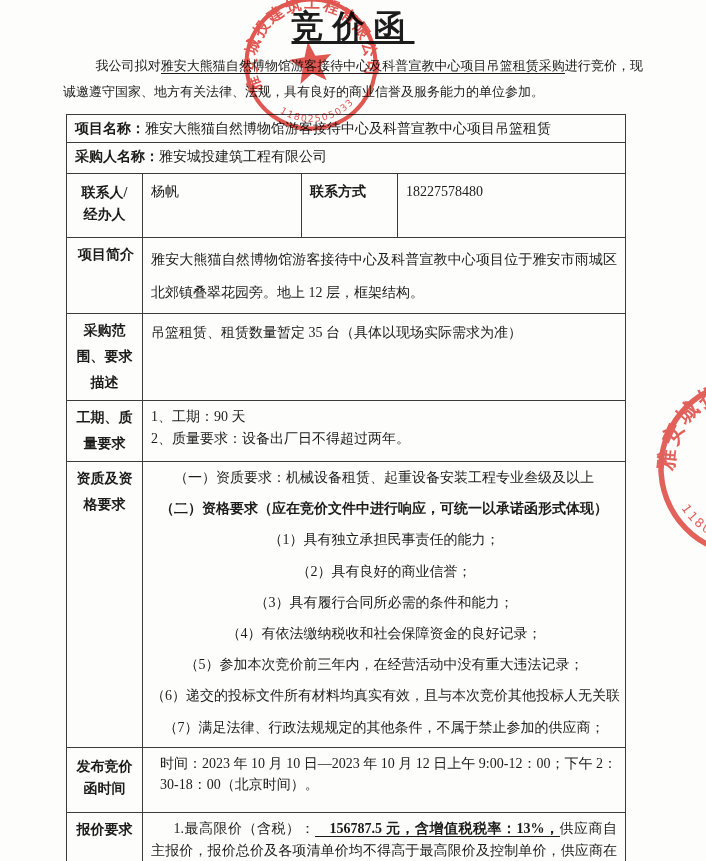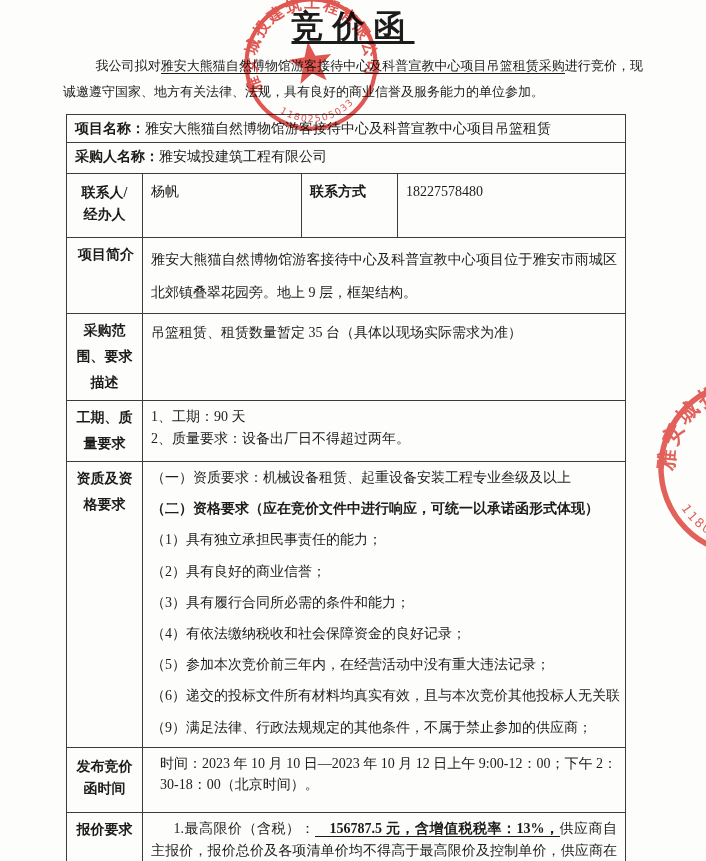--- a/index.html
+++ b/index.html
@@ -35,21 +35,21 @@
   .r1 td{height:17px;padding-top:3px;padding-bottom:3px;line-height:19px;}
   .r2 td{height:22px;padding-top:5px;line-height:20px;}
   .r3 td{height:51px;padding-top:7px;line-height:28px;}
   .r4 td{height:58px;text-align:right;}
   .r4 td.content{line-height:33px;padding-top:5px;text-align:justify;}
   .r5 td{height:49px;}
   .r5 td.content{padding-top:9px;line-height:20px;}
   .r6 td{height:46px;}
   .r6 td.content{padding-top:5px;line-height:21.5px;}
   .r7 td{height:272px;}
-  .r7 td.content{padding-top:0;}
+  .r7 td.content{padding-top:0;text-align:center;}
   .r7 .q-item{line-height:31.2px;white-space:nowrap;}
   .r7 .q-item.bold{font-weight:bold;}
   .r8 td{height:52px;}
   .r8 td.content{padding-top:5px;line-height:21.5px;text-align:justify;padding-left:17px;}
   .r9 td{height:152px;}
   .r9 td.content{padding-top:5px;line-height:21.8px;text-align:justify;}
   .r9 .para{text-indent:1.6em;}
   .u-price{font-weight:bold;border-bottom:1px solid #1c1c1c;white-space:pre-wrap;}
 
   .stamp{position:absolute;pointer-events:none;mix-blend-mode:multiply;}
@@ -86,21 +86,21 @@
 
     <tr class="r3">
       <td class="lbl top" style="font-weight:bold;">联系人/经办人</td>
       <td>杨帆</td>
       <td style="font-weight:bold;">联系方式</td>
       <td>18227578480</td>
     </tr>
 
     <tr class="r4">
       <td class="lbl">项目简介</td>
-      <td class="content" colspan="3">雅安大熊猫自然博物馆游客接待中心及科普宣教中心项目位于雅安市雨城区北郊镇叠翠花园旁。地上 9 层，框架结构。</td>
+      <td class="content" colspan="3">雅安大熊猫自然博物馆游客接待中心及科普宣教中心项目位于雅安市雨城区北郊镇叠翠花园旁。地上 12 层，框架结构。</td>
     </tr>
 
     <tr class="r5">
       <td class="lbl">采购范围、要求描述</td>
       <td class="content" colspan="3">吊篮租赁、租赁数量暂定 35 台（具体以现场实际需求为准）</td>
     </tr>
 
     <tr class="r6">
       <td class="lbl">工期、质量要求</td>
       <td class="content" colspan="3">
@@ -113,21 +113,21 @@
       <td class="lbl">资质及资格要求</td>
       <td class="content" colspan="3">
         <div class="q-item">（一）资质要求：机械设备租赁、起重设备安装工程专业叁级及以上</div>
         <div class="q-item bold">（二）资格要求（应在竞价文件中进行响应，可统一以承诺函形式体现）</div>
         <div class="q-item">（1）具有独立承担民事责任的能力；</div>
         <div class="q-item">（2）具有良好的商业信誉；</div>
         <div class="q-item">（3）具有履行合同所必需的条件和能力；</div>
         <div class="q-item">（4）有依法缴纳税收和社会保障资金的良好记录；</div>
         <div class="q-item">（5）参加本次竞价前三年内，在经营活动中没有重大违法记录；</div>
         <div class="q-item">（6）递交的投标文件所有材料均真实有效，且与本次竞价其他投标人无关联；</div>
-        <div class="q-item">（9）满足法律、行政法规规定的其他条件，不属于禁止参加的供应商；</div>
+        <div class="q-item">（7）满足法律、行政法规规定的其他条件，不属于禁止参加的供应商；</div>
       </td>
     </tr>
 
     <tr class="r8">
       <td class="lbl top" style="font-weight:bold;">发布竞价函时间</td>
       <td class="content" colspan="3">时间：2023 年 10 月 10 日—2023 年 10 月 12 日上午 9:00-12：00；下午 2：30-18：00（北京时间）。</td>
     </tr>
 
     <tr class="r9">
       <td class="lbl">报价要求</td>

